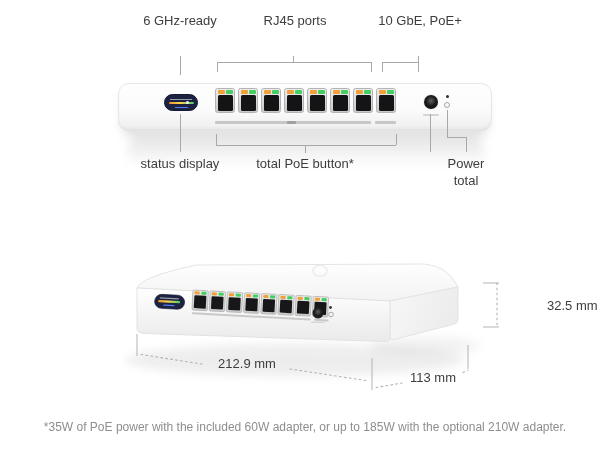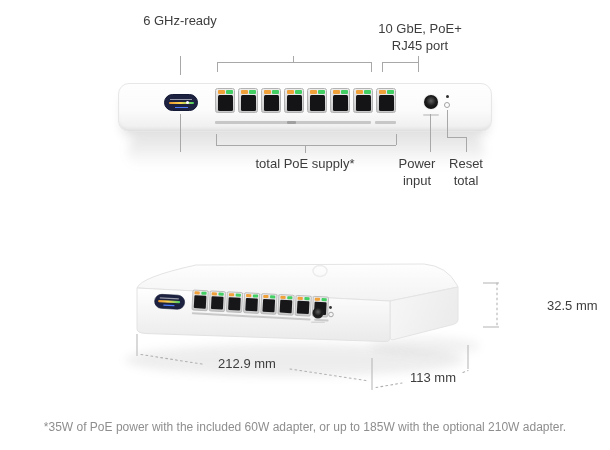--- a/index.html
+++ b/index.html
@@ -47,24 +47,24 @@
 <body>
 
 <div class="stage">
 
   <div class="refl-front"></div>
 
   <div class="lbl" style="left:110px;top:12px;width:140px;">
     <div>6 GHz-ready</div>
   </div>
   <div class="lbl" style="left:215px;top:12px;width:160px;">
-  </div>
-  <div class="lbl" style="left:345px;top:20px;width:150px;">
+    <div>RJ45 ports</div>
+  </div>
+  <div class="lbl" style="left:345px;top:12px;width:150px;">
     <div>10 GbE, PoE+</div>
-    <div>RJ45 port</div>
   </div>
 
   <div class="ln v" style="left:180px;top:56px;height:19px;"></div>
   <div class="ln v" style="left:293px;top:56px;height:6px;"></div>
   <div class="ln h" style="left:217px;top:62px;width:155px;"></div>
   <div class="ln v" style="left:217px;top:62px;height:10px;"></div>
   <div class="ln v" style="left:371px;top:62px;height:10px;"></div>
   <div class="ln v" style="left:418px;top:56px;height:16px;"></div>
   <div class="ln h" style="left:382px;top:62px;width:36px;"></div>
   <div class="ln v" style="left:382px;top:62px;height:10px;"></div>
@@ -134,30 +134,27 @@
   <div class="ln h" style="left:216px;top:145px;width:180px;"></div>
   <div class="ln v" style="left:216px;top:134px;height:11px;"></div>
   <div class="ln v" style="left:396px;top:134px;height:11px;"></div>
   <div class="ln v" style="left:305px;top:145px;height:8px;"></div>
   <div class="ln v" style="left:430px;top:114px;height:38px;"></div>
   <div class="ln v" style="left:447px;top:110px;height:27px;"></div>
   <div class="ln h" style="left:447px;top:137px;width:19px;"></div>
   <div class="ln v" style="left:466px;top:137px;height:15px;"></div>
 
   <div class="lbl" style="left:120px;top:155px;width:120px;">
+    <div>status display</div>
   </div>
   <div class="lbl" style="left:225px;top:155px;width:160px;">
-    <div>total PoE supply*</div>
-  </div>
-  <div class="lbl" style="left:387px;top:155px;width:60px;">
+    <div>total PoE button*</div>
+  </div>
+  <div class="lbl" style="left:436px;top:155px;width:60px;">
     <div>Power</div>
-    <div>input</div>
-  </div>
-  <div class="lbl" style="left:436px;top:155px;width:60px;">
-    <div>Reset</div>
     <div>total</div>
   </div>
 
   <svg class="svg3d" width="610" height="200" viewBox="0 0 610 200">
     <defs>
       <linearGradient id="gradTop" x1="0" y1="0" x2="0" y2="1">
         <stop offset="0" stop-color="#fefefe"></stop>
           <stop offset="1" stop-color="#f3f3f3"></stop>
       </linearGradient>
       <linearGradient id="gradFront" x1="0" y1="0" x2="0" y2="1">

